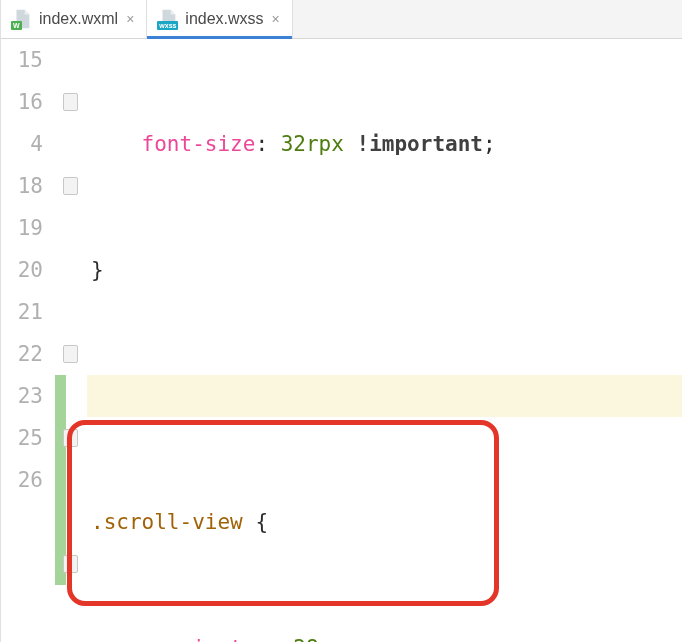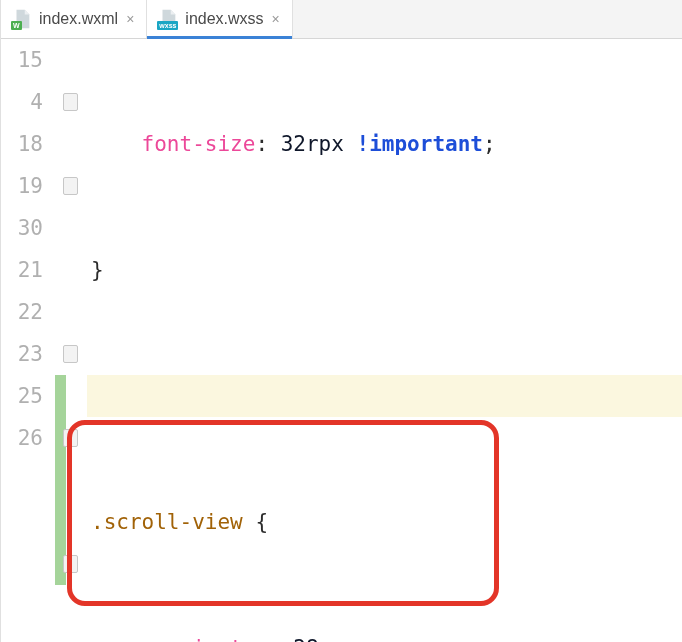--- a/index.html
+++ b/index.html
@@ -138,22 +138,22 @@
   }
   .code-col .c {
     height: 42px;
     padding-left: 4px;
     box-sizing: border-box;
   }
   .c.highlight {
     background: #fbf7df;
   }
   .t-prop    { color: #ec4899; }   
-  .t-value   { color: #0f172a; }   
-  .t-keyword { color: #1d4ed8; font-weight: 600; } 
+  .t-value   { color: #4d7c0f; }   
+  .t-keyword { color: #404040; font-weight: 600; } 
   .t-selector{ color: #a16207; }
   .t-punc    { color: #2b2b2b; }
   
   .red-box {
     position: absolute;
     border: 5px solid #e33528;
     border-radius: 18px;
     pointer-events: none;
     z-index: 20;
     box-sizing: border-box;
@@ -187,24 +187,25 @@
       <span>index.wxss</span>
       <span class="close-x">×</span>
     </div>
     <div class="tab-rest"></div>
   </div>
 
   <div class="code-area">
 
     <div class="gutter">
       <div class="g">15</div>
+      <div class="g">16</div>
       <div class="g">4</div>
       <div class="g">18</div>
       <div class="g">19</div>
-      <div class="g">30</div>
+      <div class="g">20</div>
       <div class="g">21</div>
       <div class="g">22</div>
       <div class="g">23</div>
       <div class="g">25</div>
       <div class="g">26</div>
     </div>
 
     <div class="fold-col">
       <div class="f"></div>
       <div class="f">

